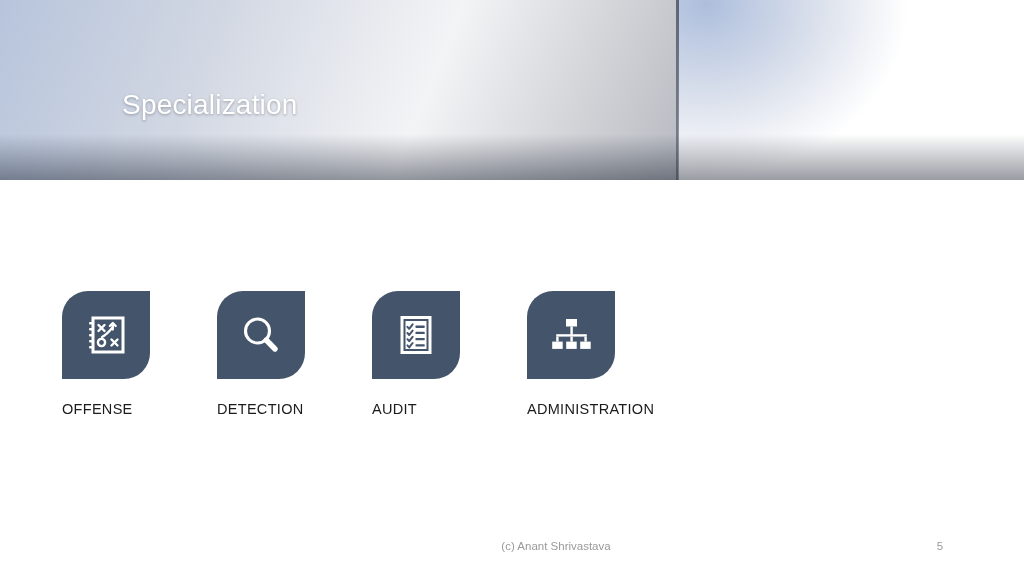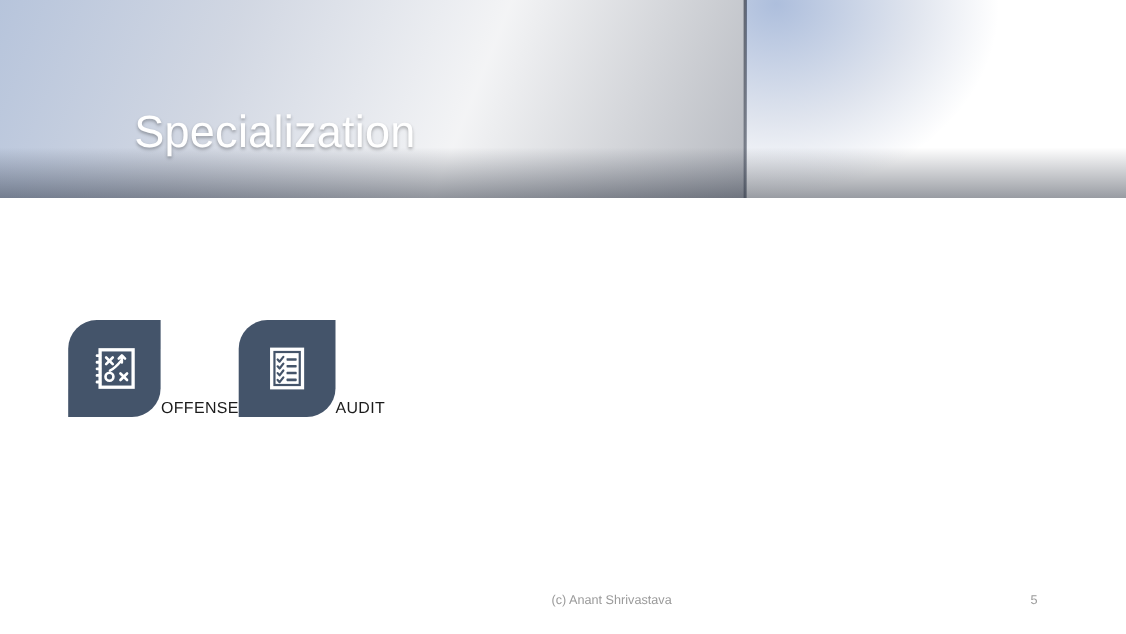--- a/index.html
+++ b/index.html
@@ -77,21 +77,21 @@
     bottom: 0;
     width: 1024px;
     height: 46px;
     background: linear-gradient(180deg, rgba(10,18,34,0.0) 0%, rgba(10,18,34,0.42) 100%);
   }
 
   #slide-title {
     position: absolute;
     left: 122px;
     top: 70px;
-    font-size: 41px;
+    font-size: 28px;
     font-weight: 300;
     letter-spacing: 0.2px;
     color: #ffffff;
     text-shadow: 0 1px 3px rgba(0,0,0,0.30);
     white-space: nowrap;
   }
 
   
   #icon-row {
     position: absolute;
@@ -99,22 +99,22 @@
     top: 291px;
     width: 930px;
     height: 135px;
     display: flex;
     flex-direction: row;
     align-items: flex-start;
   }
   .icon-cell {
     width: 155px;
     display: flex;
-    flex-direction: row;
-    align-items: flex-end;
+    flex-direction: column;
+    align-items: flex-start;
   }
   .icon-tile {
     width: 88px;
     height: 88px;
     background: #44546a;
     border-radius: 26px 0 26px 0;
     display: flex;
     align-items: center;
     justify-content: center;
   }
@@ -196,20 +196,31 @@
 
             <path d="M18 24 C 22 22, 24 20, 28.5 14.5" fill="none" stroke="#ffffff" stroke-width="2.3" stroke-linecap="round"></path>
             <path d="M28.8 10.2 L28.8 16.6 M25.9 13.0 L28.8 10.0 L31.7 13.0" fill="none" stroke="#ffffff" stroke-width="2.3" stroke-linecap="round" stroke-linejoin="round"></path>
           </svg>
         </span>
       </div>
       <div class="icon-label">OFFENSE</div>
     </div>
 
 
+    <div class="icon-cell">
+      <div class="icon-tile">
+        <span>
+          <svg width="46" height="46" viewBox="0 0 46 46">
+            <circle cx="19.5" cy="19" r="12" fill="none" stroke="#ffffff" stroke-width="3.1"></circle>
+            <line x1="28.2" y1="28.0" x2="37.0" y2="37.0" stroke="#ffffff" stroke-width="5.4" stroke-linecap="round"></line>
+          </svg>
+        </span>
+      </div>
+      <div class="icon-label">DETECTION</div>
+    </div>
 
     <div class="icon-cell">
       <div class="icon-tile">
         <span>
           <svg width="44" height="44" viewBox="0 0 44 44">
 
             <rect x="6.5" y="3" width="31" height="38" fill="#ffffff"></rect>
             <rect x="9.5" y="6" width="25" height="32" fill="#44546a"></rect>
             <rect x="11.5" y="8" width="21" height="28" fill="#ffffff"></rect>
 
@@ -225,19 +236,42 @@
               <rect x="21.5" y="25.0" width="9.2" height="2.3" rx="0.6"></rect>
               <rect x="21.5" y="31.2" width="9.2" height="2.3" rx="0.6"></rect>
             </g>
           </svg>
         </span>
       </div>
       <div class="icon-label">AUDIT</div>
     </div>
 
 
+    <div class="icon-cell">
+      <div class="icon-tile">
+        <span>
+          <svg width="46" height="46" viewBox="0 0 46 46">
+
+            <rect x="18" y="7" width="11" height="7.5" fill="#ffffff"></rect>
+
+            <rect x="22.4" y="14.5" width="2.4" height="8.0" fill="#ffffff"></rect>
+
+            <rect x="8.2" y="22.2" width="30.6" height="2.4" fill="#ffffff"></rect>
+
+            <rect x="8.2" y="24.6" width="2.4" height="5.0" fill="#ffffff"></rect>
+            <rect x="22.4" y="24.6" width="2.4" height="5.0" fill="#ffffff"></rect>
+            <rect x="36.4" y="24.6" width="2.4" height="5.0" fill="#ffffff"></rect>
+
+            <rect x="4.2" y="29.6" width="10.5" height="7.3" fill="#ffffff"></rect>
+            <rect x="18.2" y="29.6" width="10.5" height="7.3" fill="#ffffff"></rect>
+            <rect x="32.2" y="29.6" width="10.5" height="7.3" fill="#ffffff"></rect>
+          </svg>
+        </span>
+      </div>
+      <div class="icon-label">ADMINISTRATION</div>
+    </div>
 
   </div>
 
   <div id="footer-credit">(c) Anant Shrivastava</div>
   <div id="footer-pagenum">5</div>
 
 </div>
 
 </body></html>

